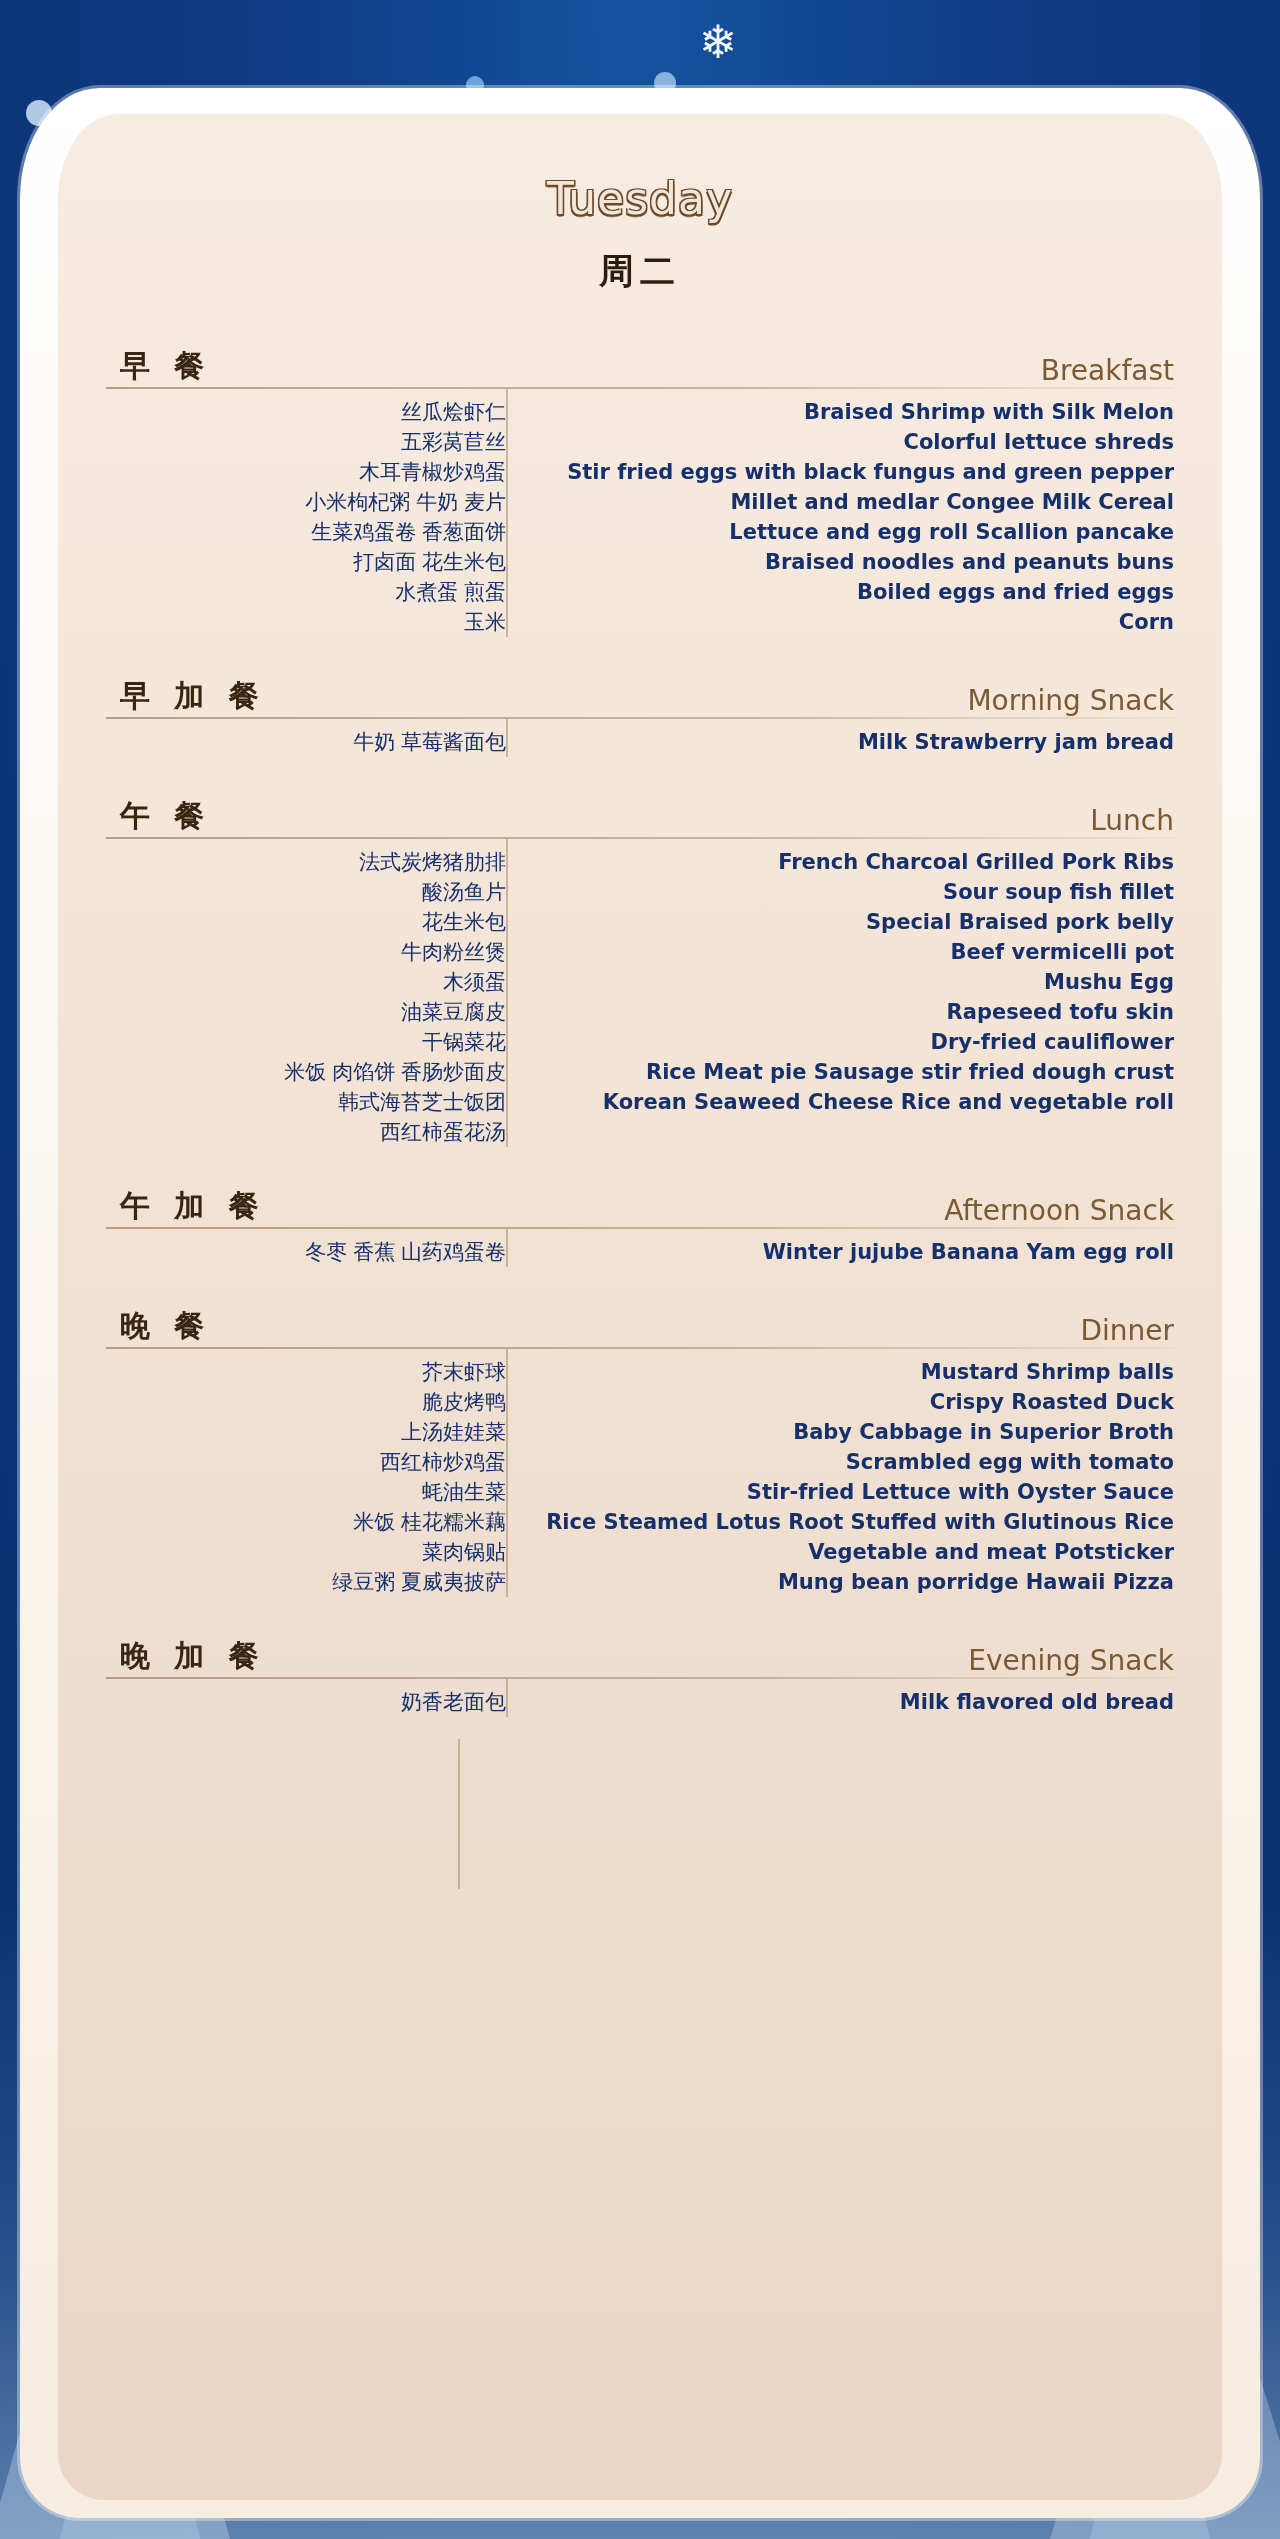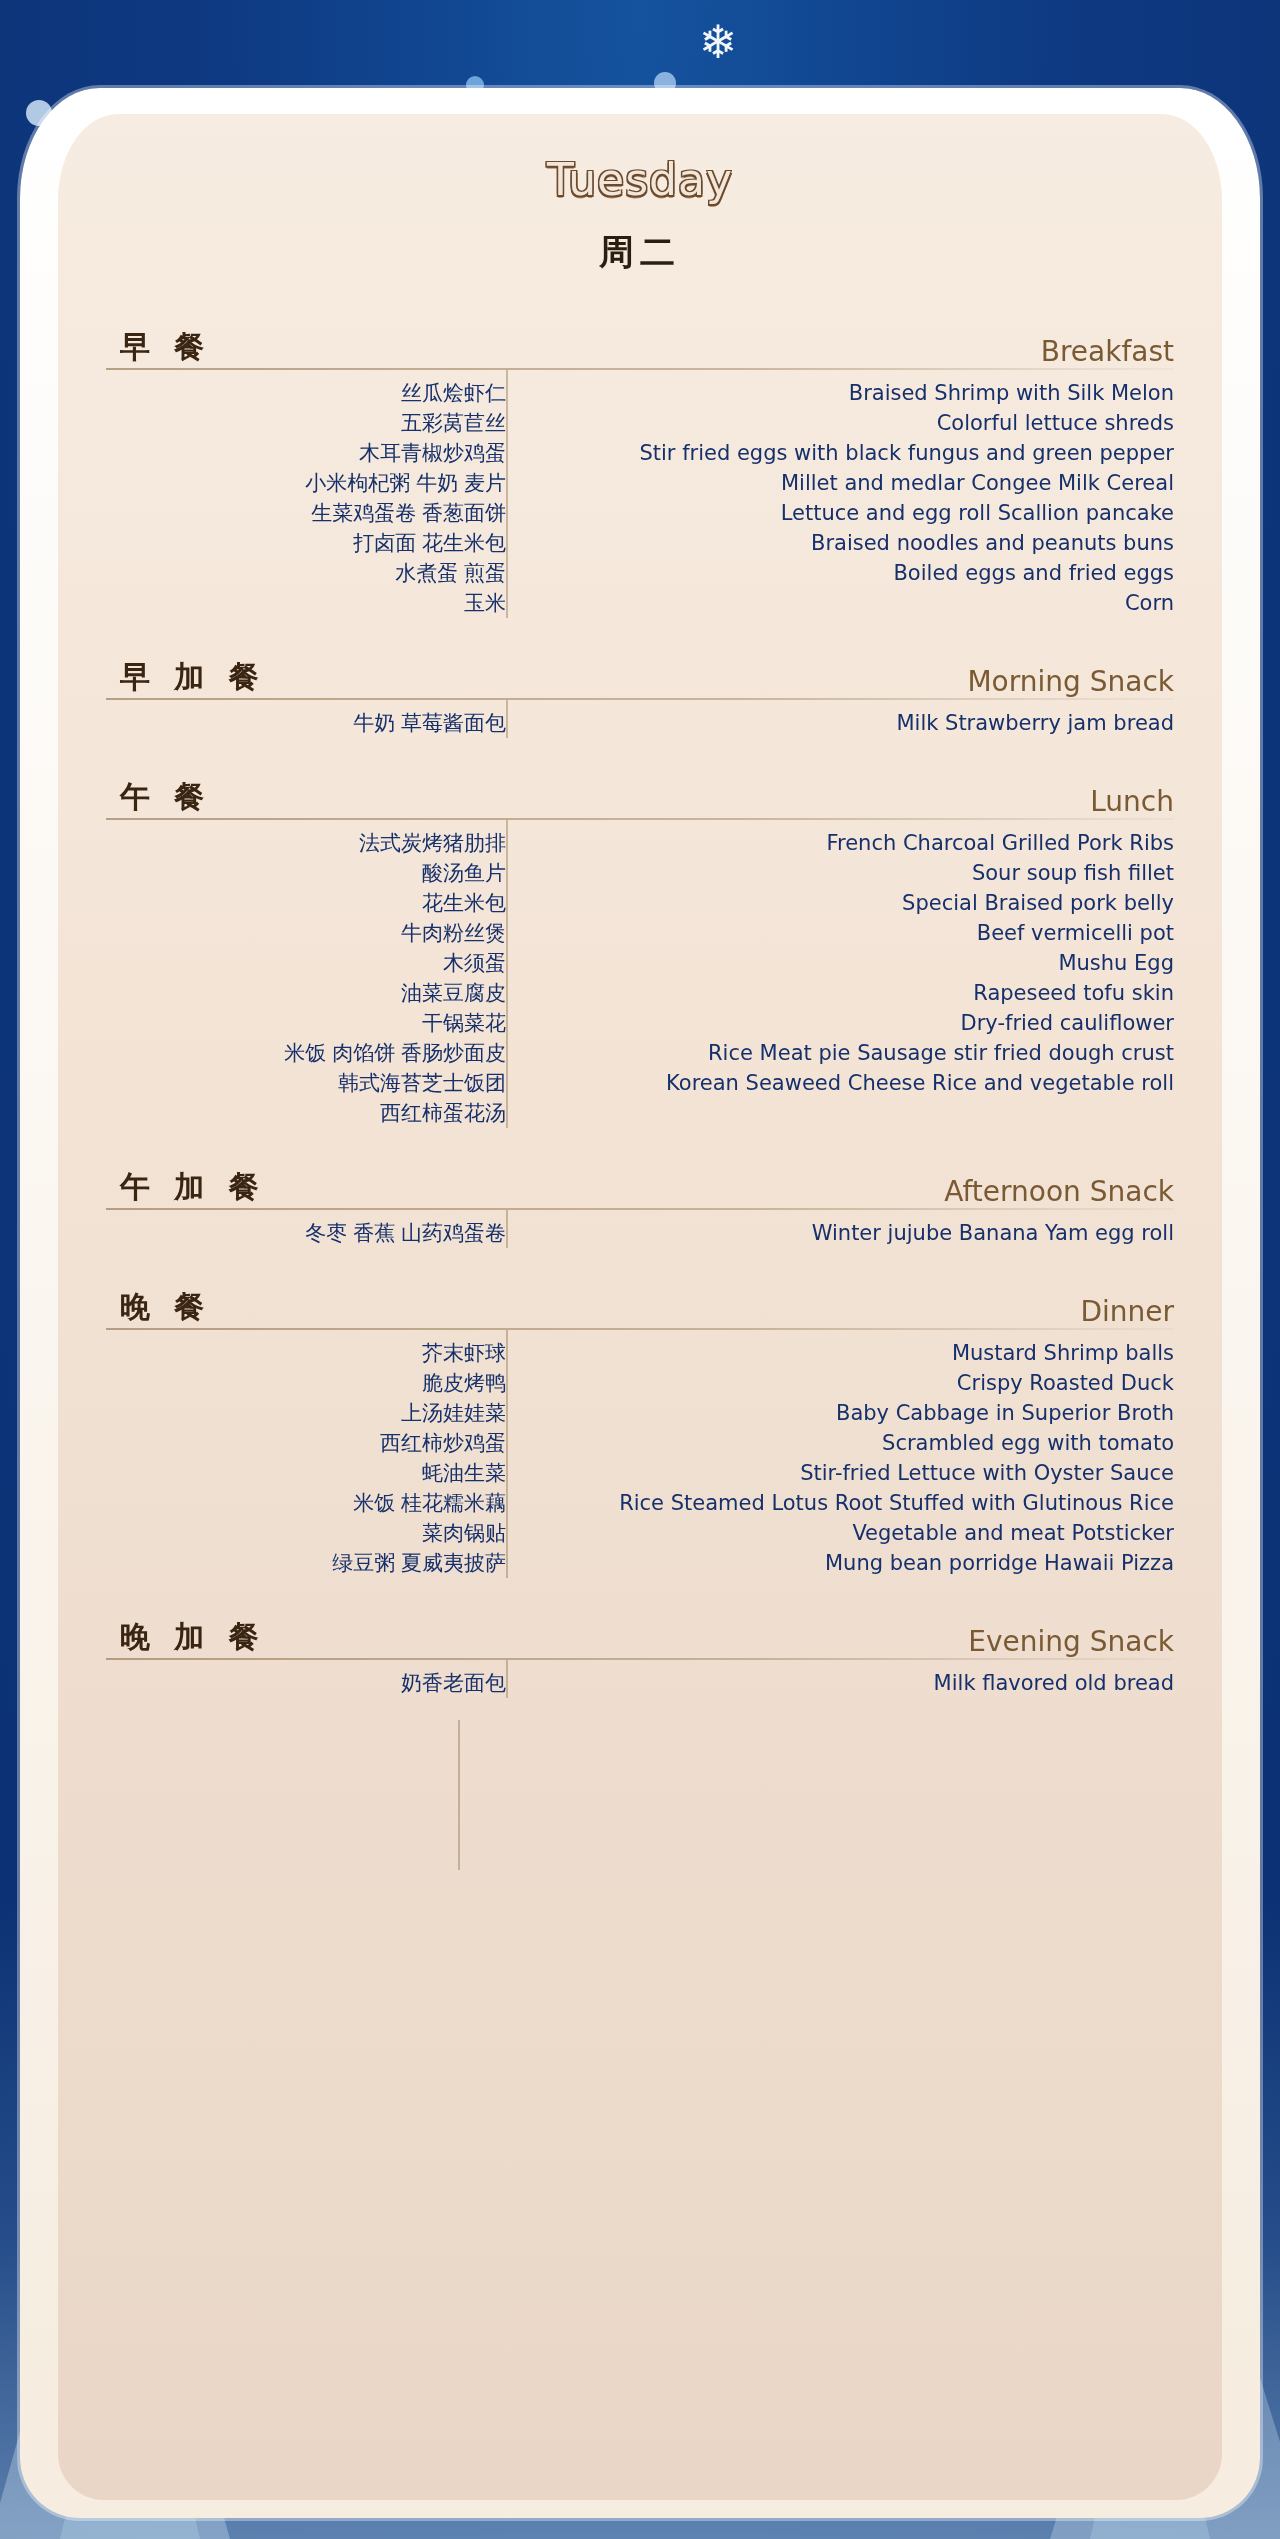--- a/index.html
+++ b/index.html
@@ -109,21 +109,21 @@
     right: 38px;
     bottom: 18px;
     border-radius: 60px 60px 46px 46px / 86px 86px 46px 46px;
     background: linear-gradient(180deg,#f7ece1 0%, #f3e4d6 38%, #e9d6c6 100%);
     overflow: hidden;
   }
 
   
   .title-en {
     text-align: center;
-    margin-top: 40px;
+    margin-top: 59px;
     font-size: 44px;
     letter-spacing: 1px;
     color: #f2e6d8;
     font-family: "DejaVu Sans", sans-serif;
     text-shadow:
       -1.5px -1.5px 0 #6b4a2e,
        1.5px -1.5px 0 #6b4a2e,
       -1.5px  1.5px 0 #6b4a2e,
        1.5px  1.5px 0 #6b4a2e,
        0 3px 0 #b99671;
@@ -197,20 +197,21 @@
     color: #16306b;
     line-height: 28px;
   }
   .cell-en {
     flex: 1;
     padding-left: 14px;
     font-size: 21px;
     color: #16306b;
     line-height: 28px;
     font-family: "DejaVu Sans", sans-serif;
+    font-weight: bold;
   }
   .sec-gap { height: 18px; }
   .bottom-divider {
     position: relative;
     height: 150px;
   }
   .bottom-divider::before {
     content: "";
     position: absolute;
     left: 400px;

